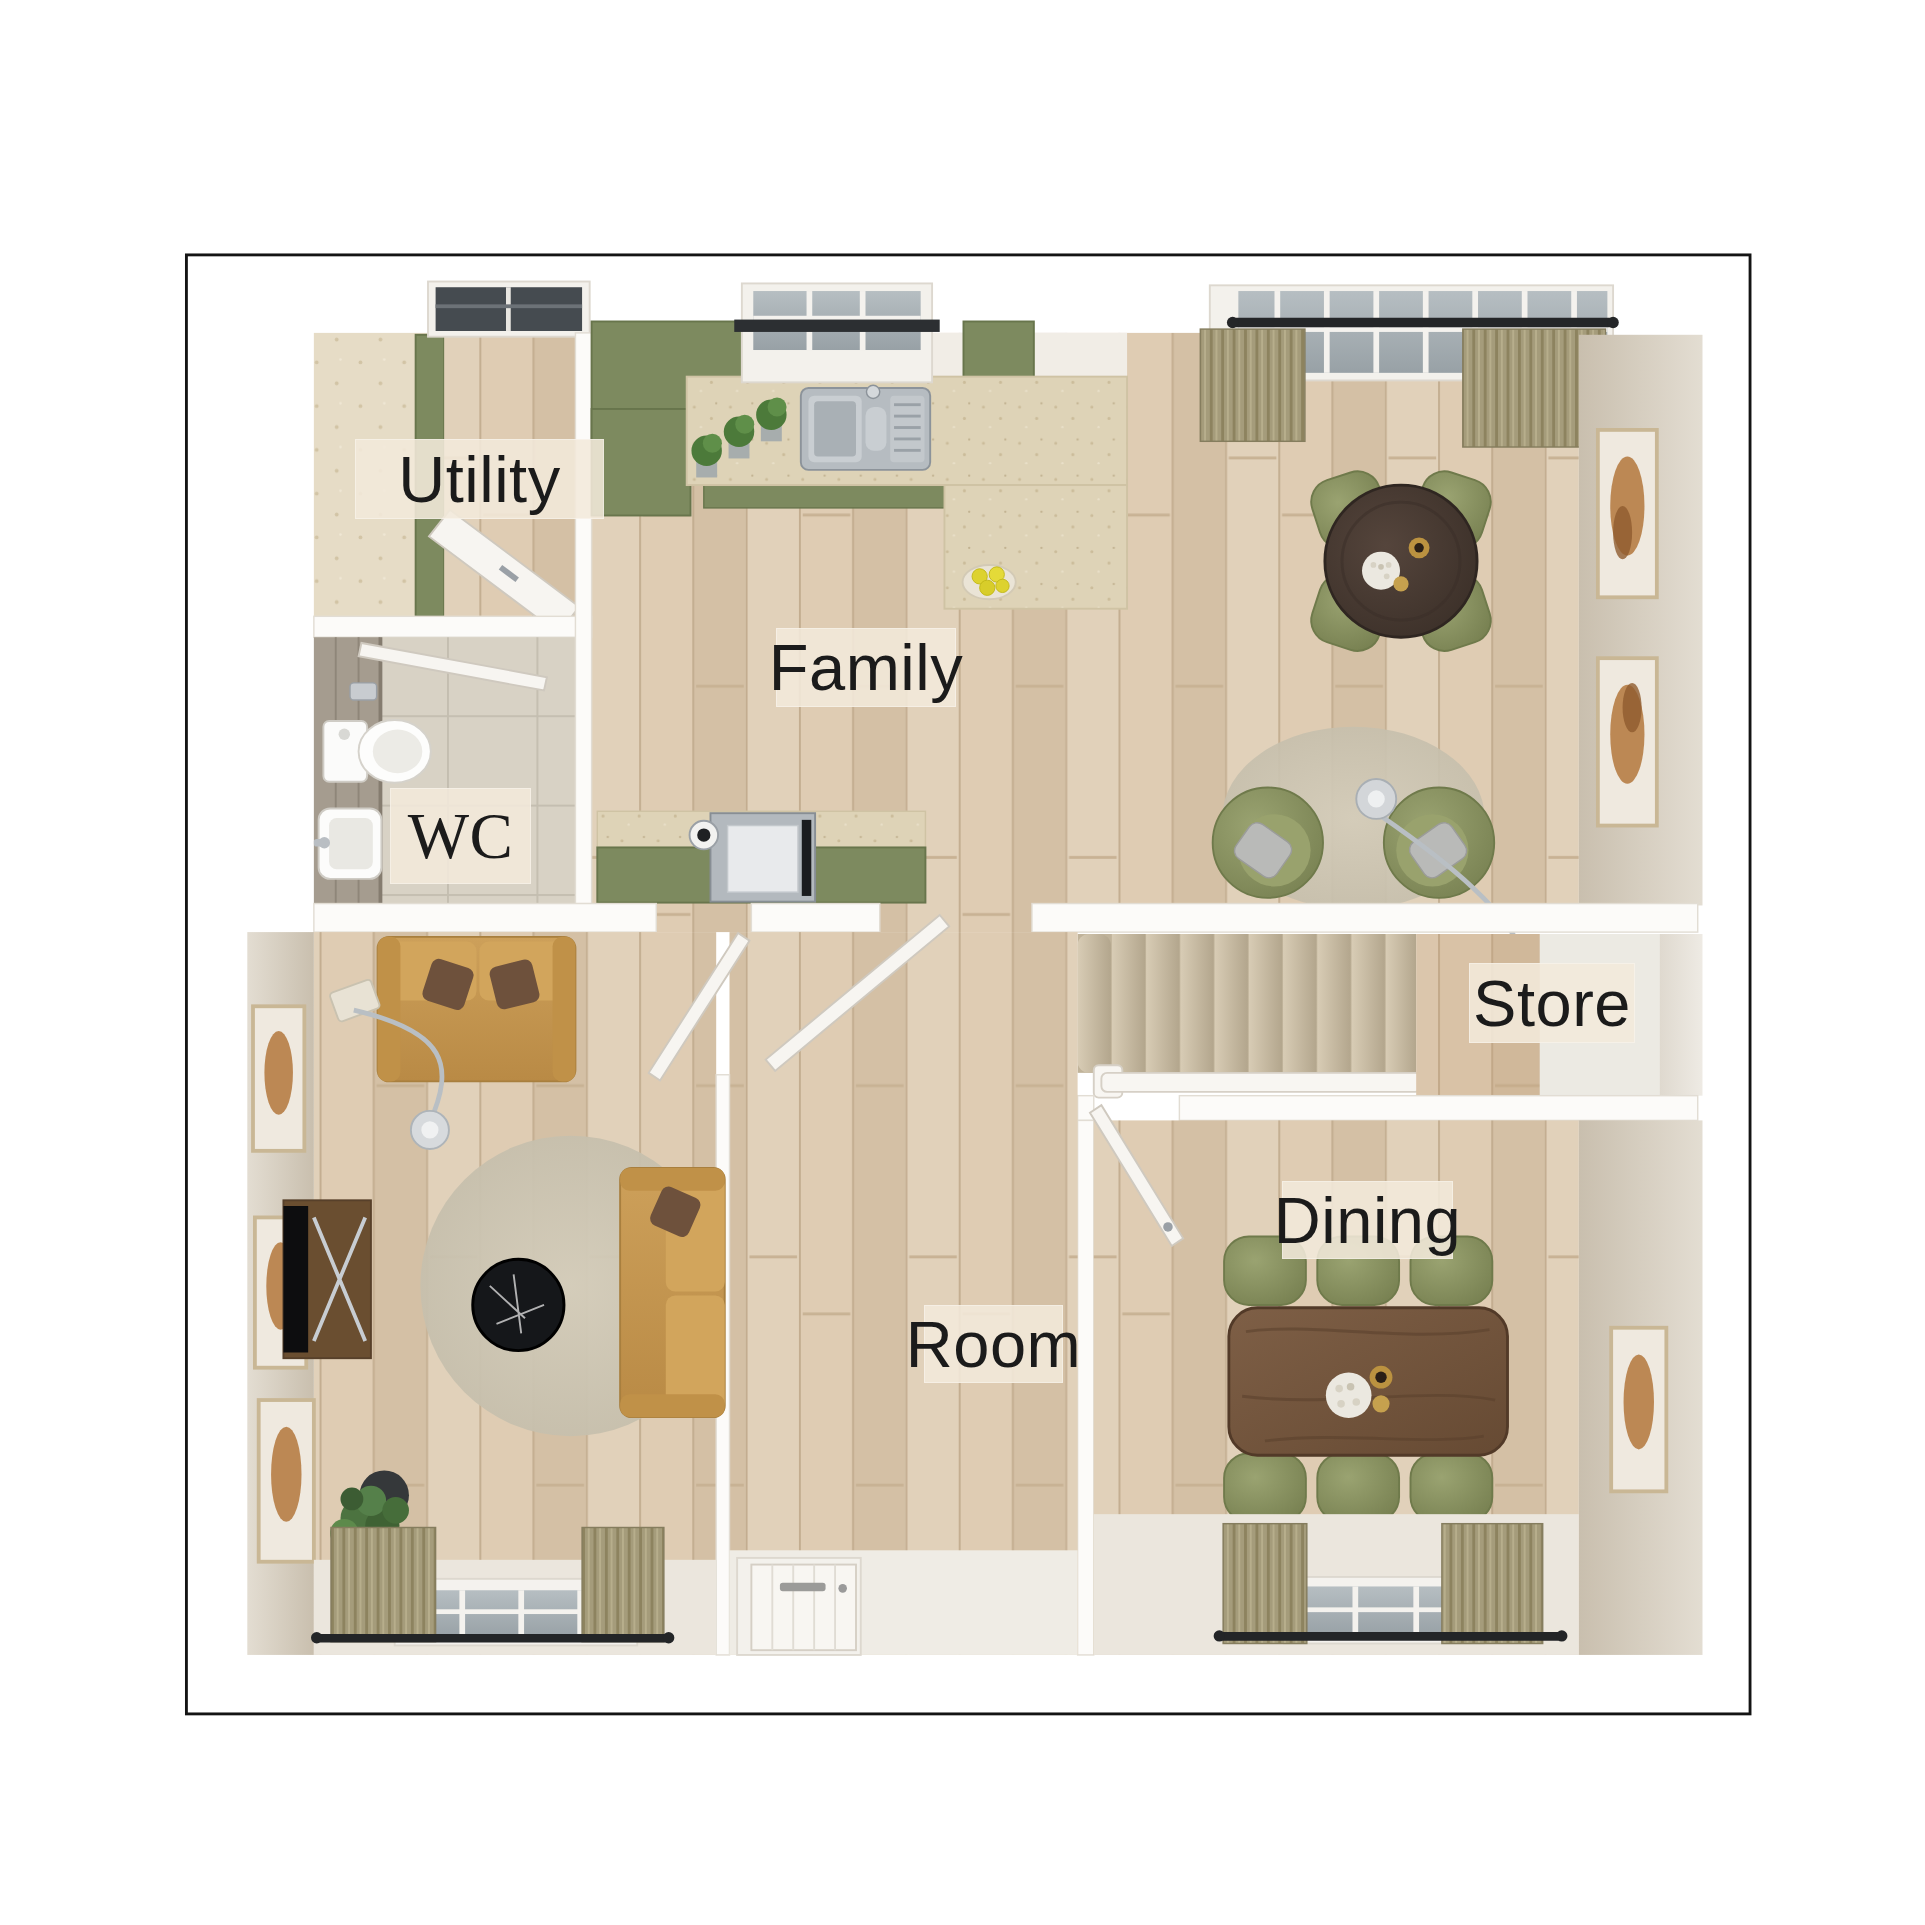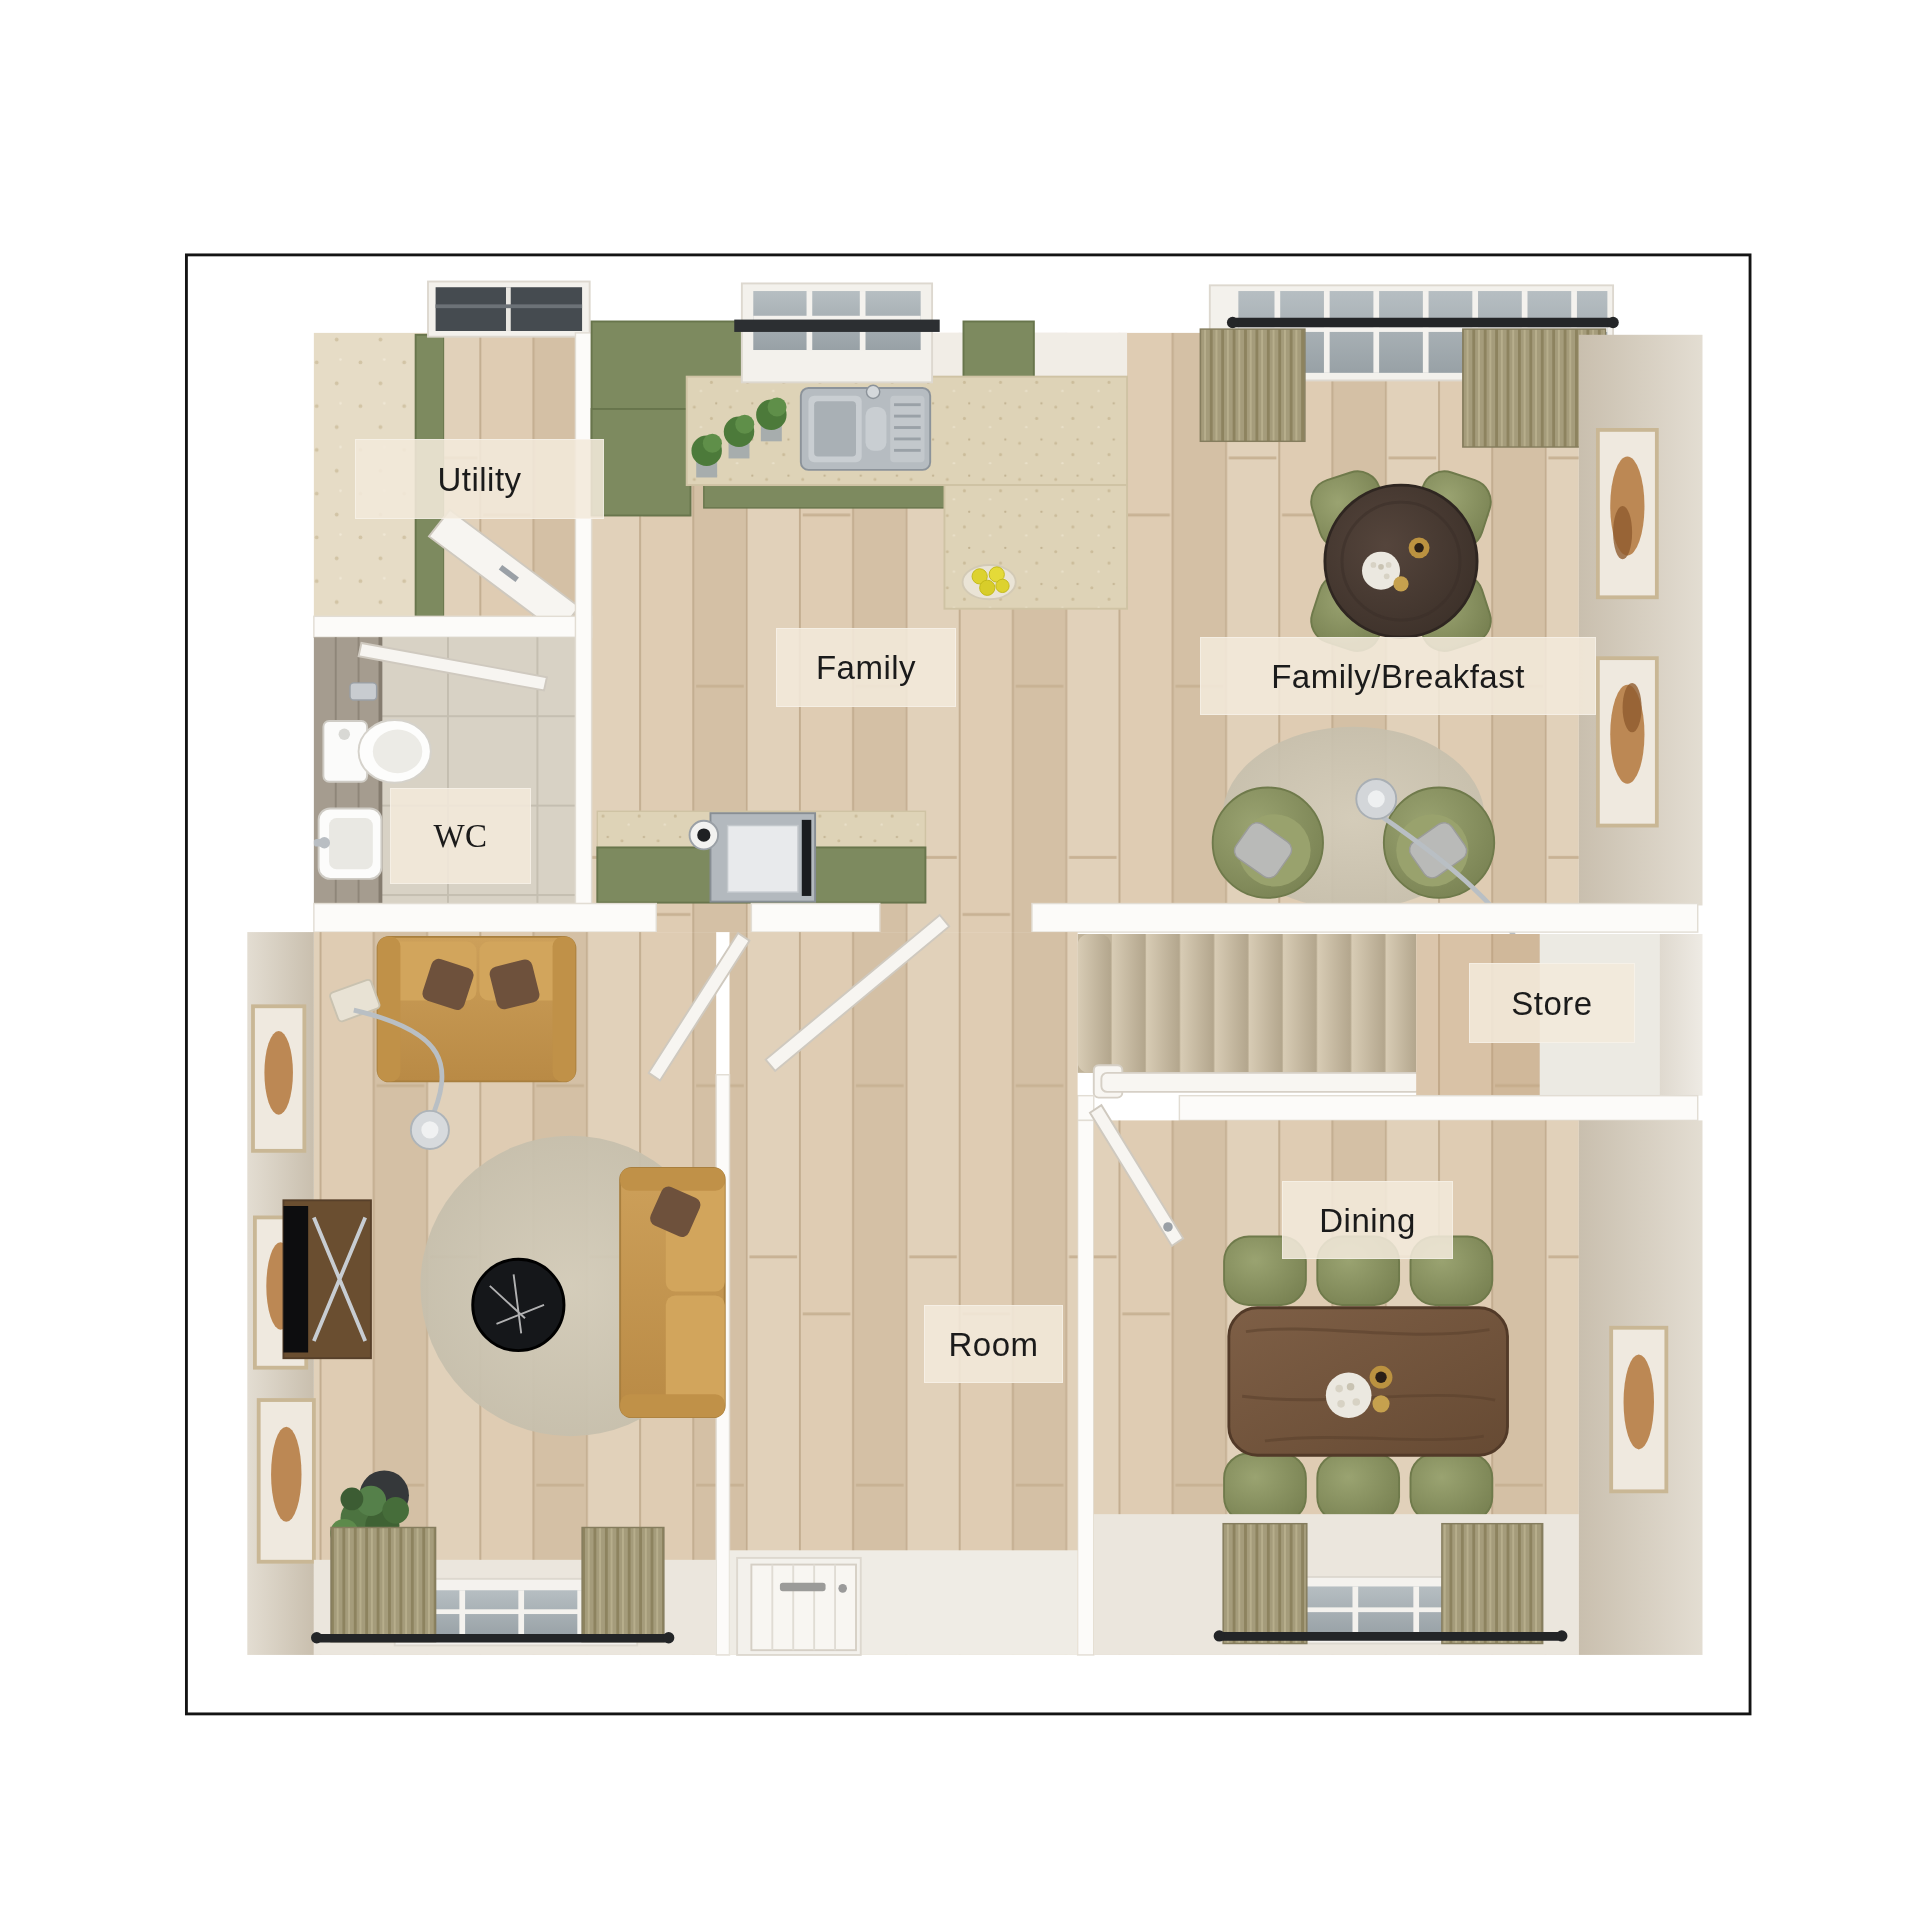--- a/index.html
+++ b/index.html
@@ -1,20 +1,20 @@
 <!DOCTYPE html>
 <html style="font-size:15px"><head>
 <meta charset="utf-8">
 <style>
   html,body{margin:0;padding:0;background:#ffffff;}
   #stage{position:relative;width:1926px;height:1926px;background:#ffffff;overflow:hidden;
          font-family:"Liberation Sans", sans-serif;}
   #plan-svg{position:absolute;left:0;top:0;}
   .room-label{position:absolute;display:flex;align-items:center;justify-content:center;
-    background:rgba(242,233,219,0.88);color:#1b1b1b;font-size:33px;line-height:1;
+    background:rgba(242,233,219,0.88);color:#1b1b1b;font-size:65px;line-height:1;
     white-space:nowrap;letter-spacing:0.5px;box-shadow:0 0 0 1px rgba(255,255,255,0.35) inset;}
 </style>
 </head>
 <body>
 
 <div id="stage">
 
 <svg id="plan-svg" width="1926" height="1926" viewBox="0 0 2025 2025" xmlns="http://www.w3.org/2000/svg">
   <defs>
     <pattern id="wood" width="168" height="420" patternUnits="userSpaceOnUse">
@@ -452,18 +452,17 @@
       <rect x="1282" y="1716" width="360" height="9" rx="4" fill="#232527"></rect>
       <circle cx="1282" cy="1720" r="6" fill="#232527"></circle>
           <circle cx="1642" cy="1720" r="6" fill="#232527"></circle>
     </g>
   </g>
 </svg>
 
   <div class="room-label" style="left:355px;top:439px;width:249px;height:80px;">Utility</div>
   <div class="room-label" style="left:390px;top:788px;width:141px;height:96px;font-family:Liberation Serif, serif;">WC</div>
   <div class="room-label" style="left:776px;top:628px;width:180px;height:79px;">Family</div>
-  <div class="room-label" style="left:1200px;top:637px;width:396px;height:78px;">Family/Breakfast</div>
   <div class="room-label" style="left:1469px;top:963px;width:166px;height:80px;">Store</div>
   <div class="room-label" style="left:924px;top:1305px;width:139px;height:78px;">Room</div>
   <div class="room-label" style="left:1282px;top:1181px;width:171px;height:78px;">Dining</div>
 </div>
 
 
 </body></html>

